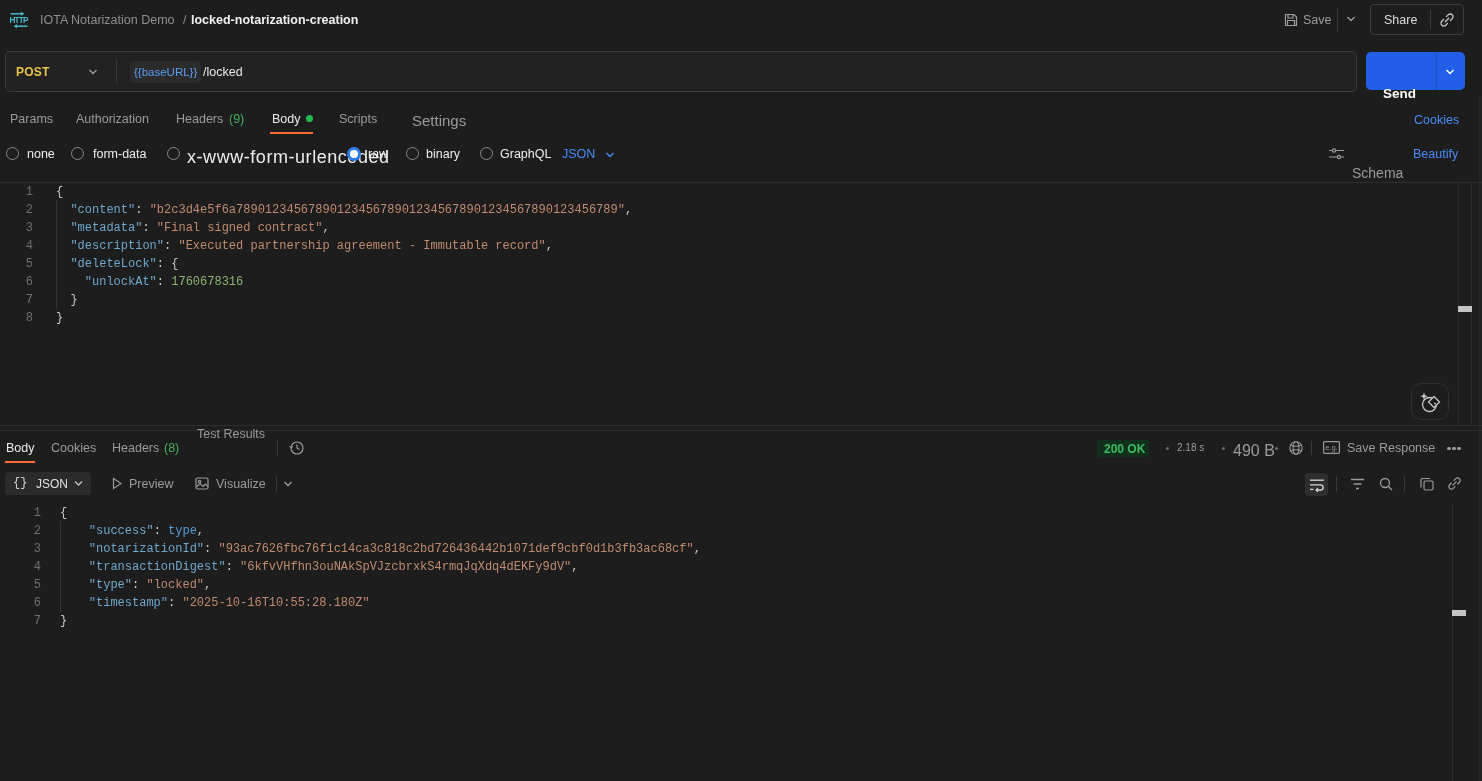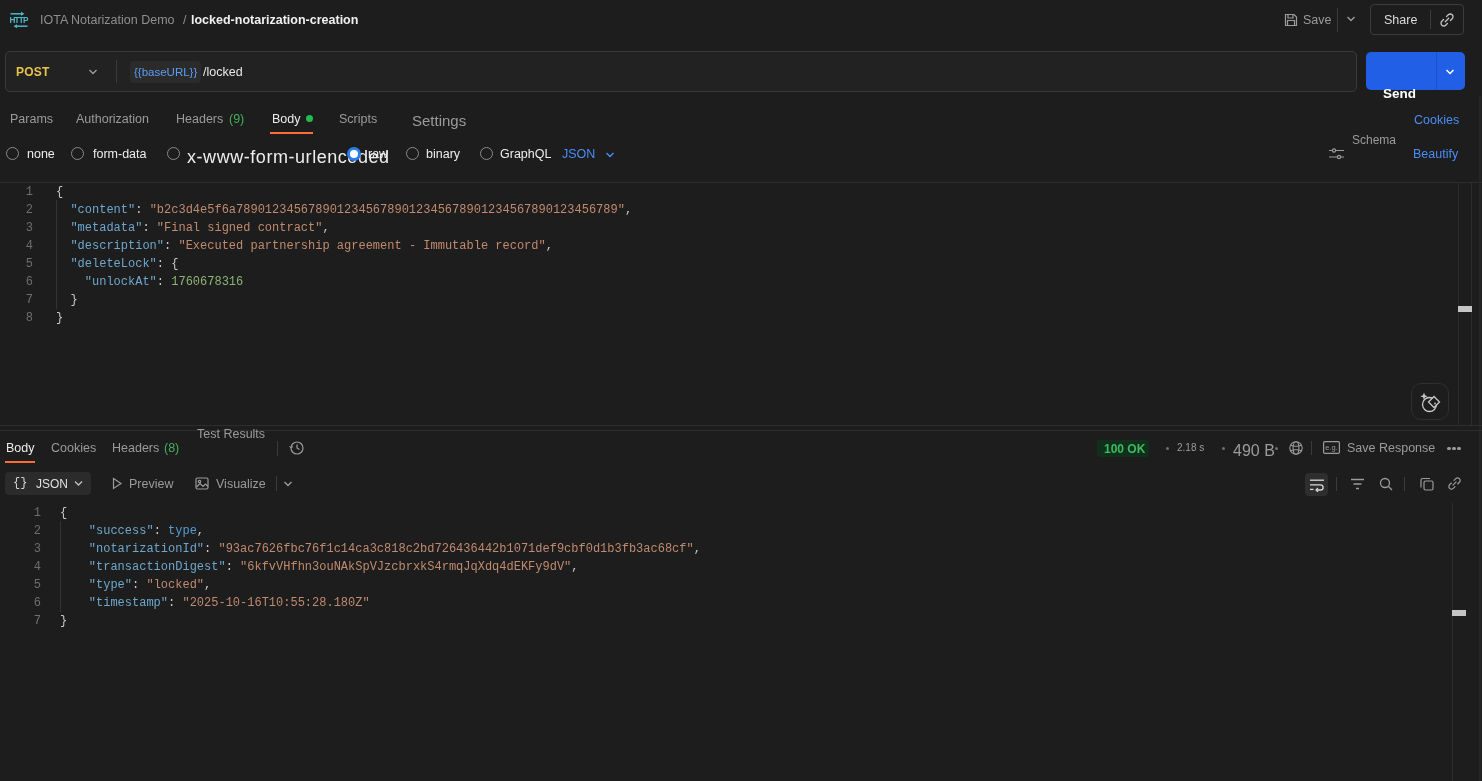--- a/index.html
+++ b/index.html
@@ -114,21 +114,21 @@
 </div>
 
 <div class="abs" style="left:1328px; top:146px;">
   <svg width="17" height="16" viewBox="0 0 17 16" fill="none" stroke="#9b9b9b" stroke-width="1.2">
     <path d="M1 4.5 h3.5 M7.5 4.5 H16"></path>
       <circle cx="6" cy="4.5" r="1.6"></circle>
     <path d="M1 11 h8 M13 11 h3"></path>
       <circle cx="11" cy="11" r="1.6"></circle>
   </svg>
 </div>
-<div class="abs gray" style="left:1352px; top:133px; font-size:12px;">Schema</div>
+<div class="abs gray" style="left:1352px; top:165px; font-size:14px;">Schema</div>
 <div class="abs blue" style="left:1413px; top:147px; font-size:12.5px;">Beautify</div>
 
 <div class="abs" style="left:0; top:182px; width:1482px; height:1px; background:#2d2d2d;"></div>
 <div id="reqcode">
     <div class="abs lnum mono" style="left:-7px; top:182.5px;">1</div>
     <div class="abs mono" style="left:56px; top:182.5px;"><span class="tk-pun">{</span></div>
     <div class="abs lnum mono" style="left:-7px; top:200.5px;">2</div>
     <div class="abs mono" style="left:56px; top:200.5px;">  <span class="tk-key">"content"</span><span class="tk-pun">:</span> <span class="tk-str">"b2c3d4e5f6a78901234567890123456789012345678901234567890123456789"</span><span class="tk-pun">,</span></div>
     <div class="abs lnum mono" style="left:-7px; top:218.5px;">3</div>
     <div class="abs mono" style="left:56px; top:218.5px;">  <span class="tk-key">"metadata"</span><span class="tk-pun">:</span> <span class="tk-str">"Final signed contract"</span><span class="tk-pun">,</span></div>
@@ -174,21 +174,21 @@
 <div class="abs" style="left:289px; top:440px;">
   <svg width="16" height="16" viewBox="0 0 16 16" fill="none" stroke="#9b9b9b" stroke-width="1.2">
     <circle cx="8" cy="8" r="6"></circle>
       <path d="M8 4.5 V8 l2.5 1.5"></path>
       <path d="M2 8 l-1.5 -2 M2 8 l2 -1.5" stroke-width="1"></path>
   </svg>
 </div>
 <div class="abs" style="left:5px; top:461px; width:30px; height:2px; background:#ff6c37;"></div>
 
 <div class="abs" style="left:1097px; top:440px; width:52px; height:17px; background:#11301c; border-radius:3px;"></div>
-<div class="abs" style="left:1104px; top:442px; font-size:12px; font-weight:600; color:#3dba62;">100 OK</div>
+<div class="abs" style="left:1104px; top:442px; font-size:12px; font-weight:600; color:#3dba62;">200 OK</div>
 <div class="abs" style="left:1166px; top:447px; width:3px; height:3px; border-radius:50%; background:#6e6e6e;"></div>
 <div class="abs gray" style="left:1177px; top:442px; font-size:10px;">2.18 s</div>
 <div class="abs" style="left:1222px; top:447px; width:3px; height:3px; border-radius:50%; background:#6e6e6e;"></div>
 <div class="abs gray" style="left:1233px; top:442px; font-size:16px;">490 B</div>
 <div class="abs" style="left:1275px; top:447px; width:3px; height:3px; border-radius:50%; background:#6e6e6e;"></div>
 <div class="abs" style="left:1288px; top:440px;">
   <svg width="16" height="16" viewBox="0 0 16 16" fill="none" stroke="#9b9b9b" stroke-width="1.1">
     <circle cx="8" cy="8" r="6.2"></circle>
       <ellipse cx="8" cy="8" rx="2.9" ry="6.2"></ellipse>
     <path d="M2.6 5.2 Q8 7.4 13.4 5.2 M2.6 10.8 Q8 8.6 13.4 10.8"></path>

